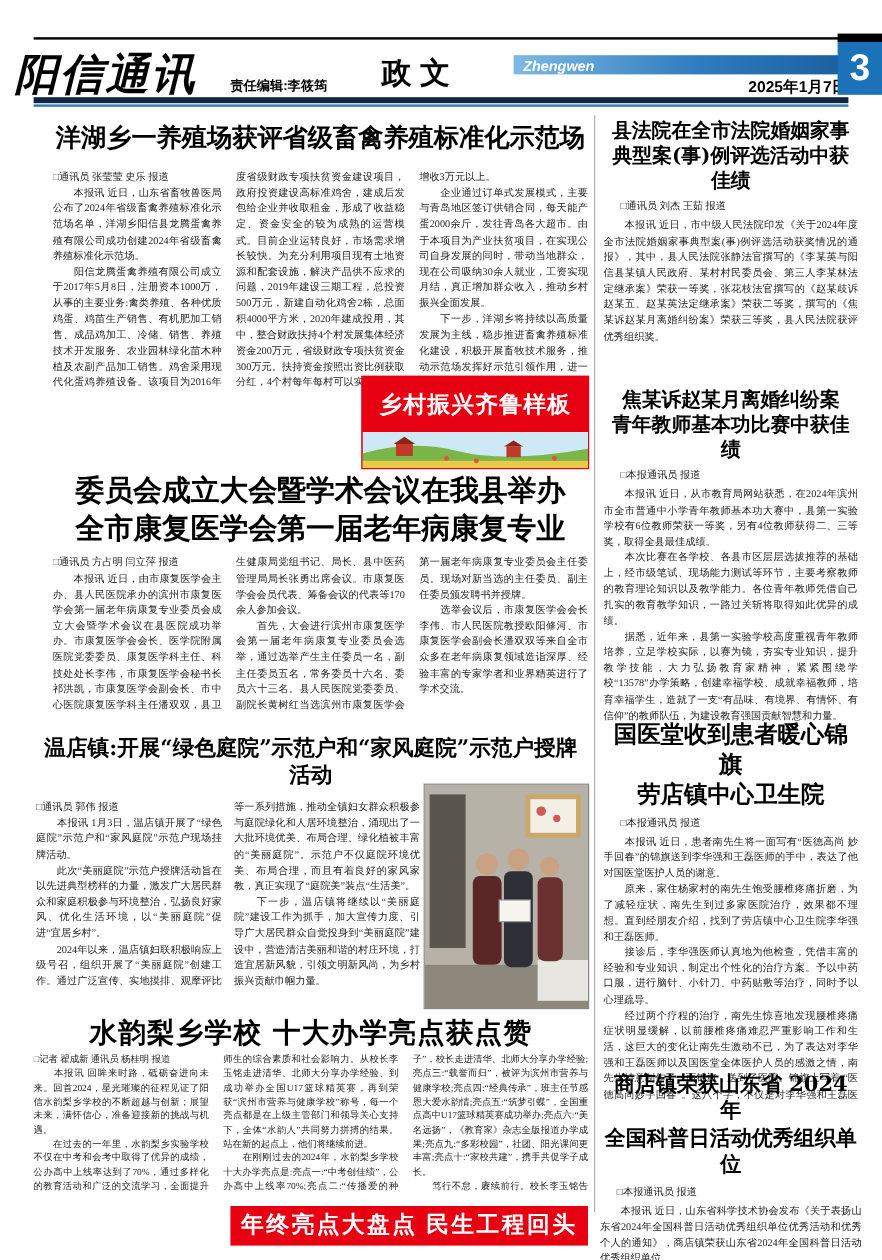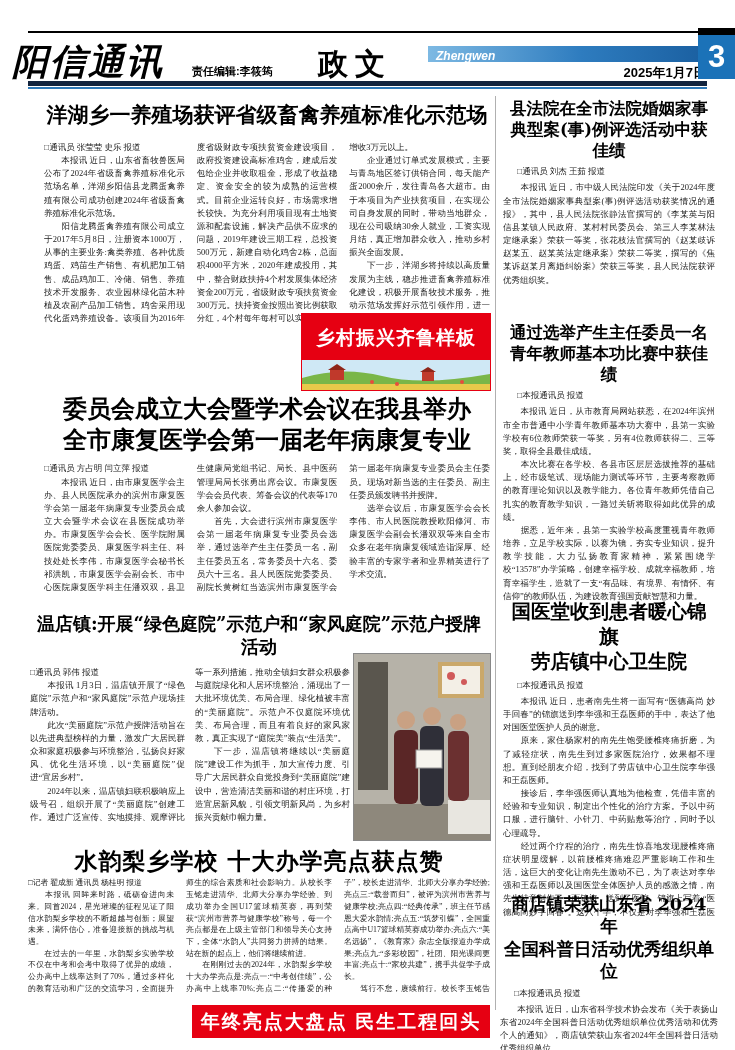--- a/index.html
+++ b/index.html
@@ -6,21 +6,21 @@
   .page{position:relative;width:735px;height:1050px;background:#ffffff;margin:0 auto;
         font-family:"Liberation Serif","DejaVu Serif",serif;color:#1a1a1a;overflow:hidden;}
   .abs{position:absolute;}
 
   
   .topline{position:absolute;left:28px;top:31px;width:671px;height:2px;background:#000;}
   .masthead{position:absolute;left:12px;top:38px;font-size:36px;font-weight:bold;font-style:italic;
             font-family:"DejaVu Serif",serif;letter-spacing:2px;color:#000;}
   .editor{position:absolute;left:192px;top:64px;font-size:11px;font-weight:bold;
           font-family:"Liberation Sans","DejaVu Sans",sans-serif;color:#000;}
-  .section-title{position:absolute;left:318px;top:44px;font-size:30px;font-weight:bold;
+  .section-title{position:absolute;left:318px;top:44px;font-size:25px;font-weight:bold;
           font-family:"Liberation Sans","DejaVu Sans",sans-serif;letter-spacing:7px;color:#000;}
   .zh-bar{position:absolute;left:428px;top:46px;width:279px;height:16px;
           background:linear-gradient(90deg,#7db9e3 0%,#2e7cbf 55%,#1a5fa0 100%);}
   .zh-bar span{display:inline-block;padding-left:8px;font-size:12px;line-height:16px;color:#fff;
           font-style:italic;font-weight:bold;font-family:"Liberation Sans","DejaVu Sans",sans-serif;}
   .date{position:absolute;left:500px;top:64px;width:206px;text-align:right;font-size:13px;font-weight:bold;
           font-family:"Liberation Sans","DejaVu Sans",sans-serif;color:#000;}
   .pagenum-black{position:absolute;left:698px;top:28px;width:37px;height:7px;background:#000;}
   .pagenum{position:absolute;left:698px;top:35px;width:37px;height:44px;background:#1b72b8;color:#fff;
           font-size:31px;font-weight:bold;font-family:"Liberation Sans","DejaVu Sans",sans-serif;
@@ -127,21 +127,21 @@
     <div class="headline">
       <div>县法院在全市法院婚姻家事</div>
       <div>典型案(事)例评选活动中获佳绩</div>
     </div>
     <div class="byline">□通讯员 刘杰 王茹 报道</div>
     <div class="bodytext" style="height:160px">　　本报讯 近日，市中级人民法院印发《关于2024年度全市法院婚姻家事典型案(事)例评选活动获奖情况的通报》，其中，县人民法院张静法官撰写的《李某英与阳信县某镇人民政府、某村村民委员会、第三人李某林法定继承案》荣获一等奖，张花枝法官撰写的《赵某歧诉赵某五、赵某英法定继承案》荣获二等奖，撰写的《焦某诉赵某月离婚纠纷案》荣获三等奖，县人民法院获评优秀组织奖。</div>
   </div>
 
   <div class="abs a-right a-school">
     <div class="headline">
-      <div>通过选举产生主任委员一名</div>
+      <div>焦某诉赵某月离婚纠纷案</div>
       <div>青年教师基本功比赛中获佳绩</div>
     </div>
     <div class="byline">□本报通讯员 报道</div>
     <div class="bodytext" style="height:212px">　　本报讯 近日，从市教育局网站获悉，在2024年滨州市全市普通中小学青年教师基本功大赛中，县第一实验学校有6位教师荣获一等奖，另有4位教师获得二、三等奖，取得全县最佳成绩。
 　　本次比赛在各学校、各县市区层层选拔推荐的基础上，经市级笔试、现场能力测试等环节，主要考察教师的教育理论知识以及教学能力。各位青年教师凭借自己扎实的教育教学知识，一路过关斩将取得如此优异的成绩。
 　　据悉，近年来，县第一实验学校高度重视青年教师培养，立足学校实际，以赛为镜，夯实专业知识，提升教学技能，大力弘扬教育家精神，紧紧围绕学校“13578”办学策略，创建幸福学校、成就幸福教师，培育幸福学生，造就了一支“有品味、有境界、有情怀、有信仰”的教师队伍，为建设教育强国贡献智慧和力量。</div>
   </div>
 
   <div class="abs a-kangfu">
     <div class="headline">

